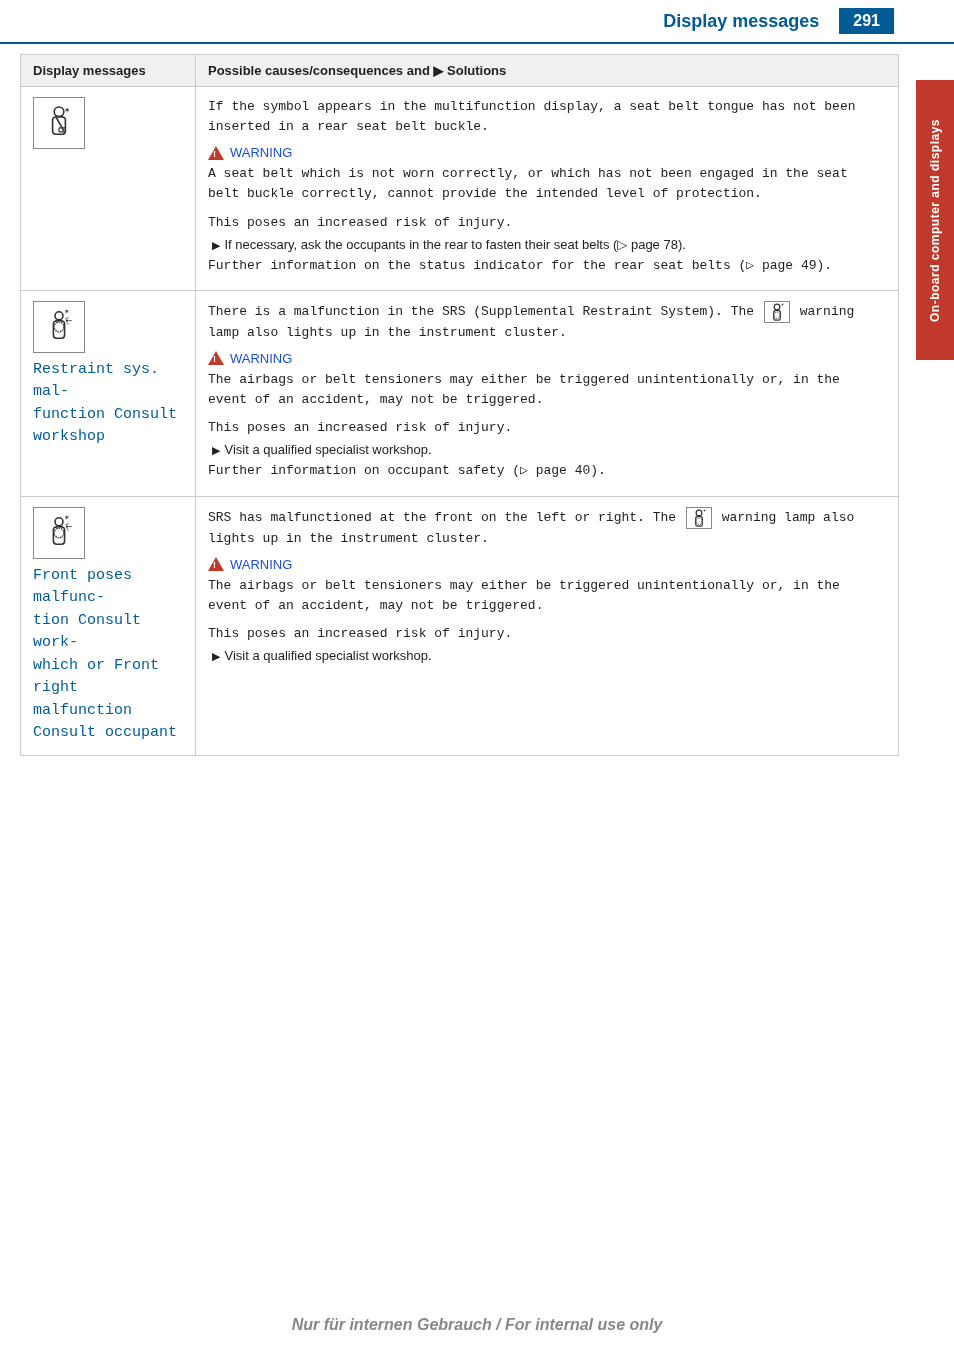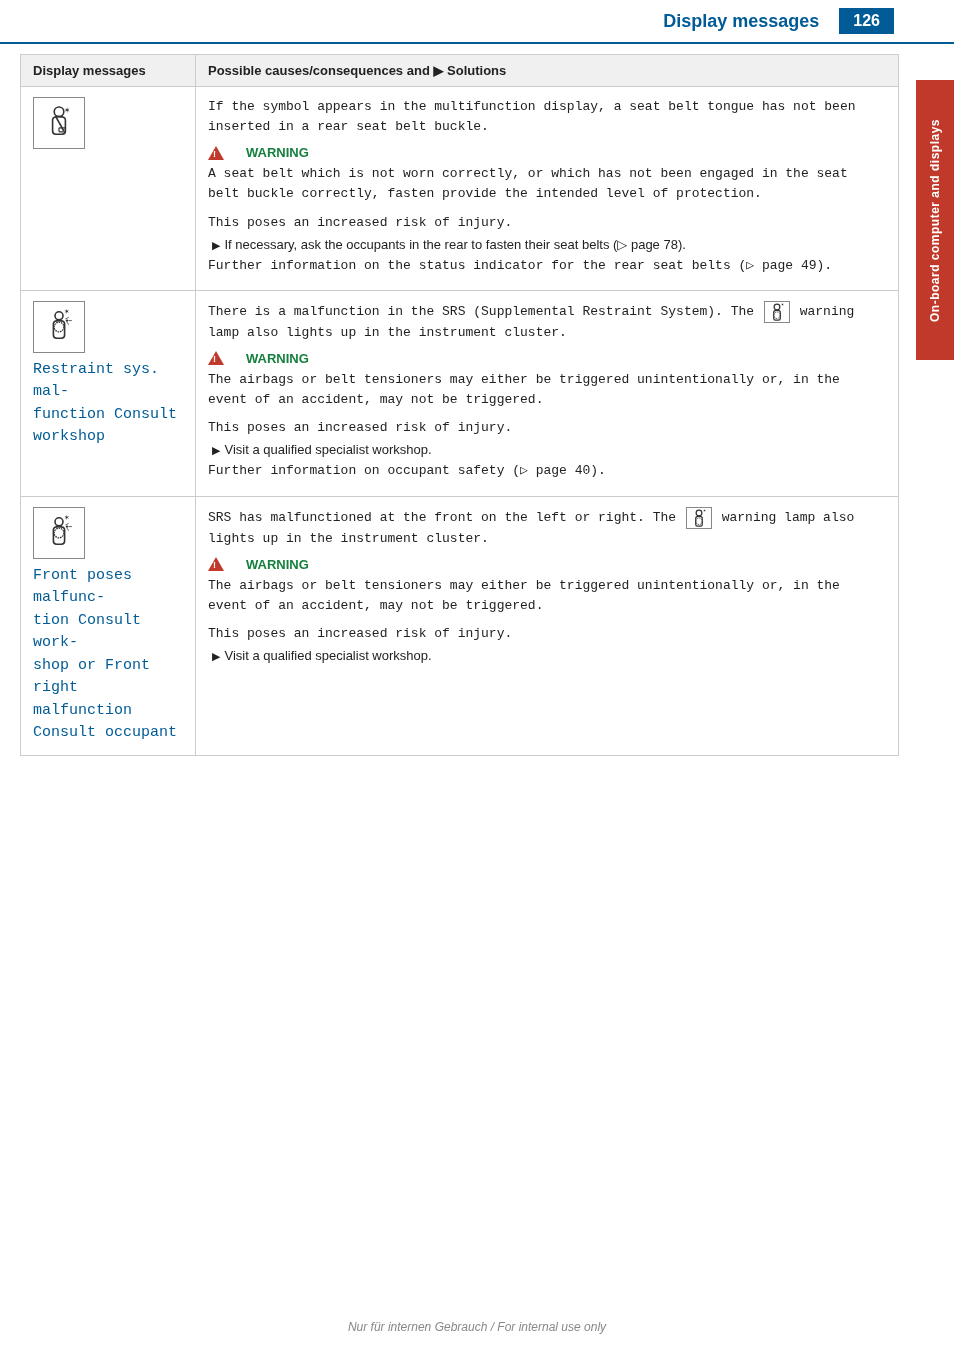--- a/index.html
+++ b/index.html
@@ -115,23 +115,23 @@
       line-height: 1.5;
     }
 
     
     .warning-block {
       margin: 8px 0;
     }
     .warning-title {
       display: flex;
       align-items: center;
-      gap: 22px;
-      font-weight: bold;
-      color: #15803d;
+      gap: 6px;
+      font-weight: normal;
+      color: #1d4ed8;
       font-size: 13px;
       margin-bottom: 4px;
     }
     .warning-triangle {
       width: 0;
       height: 0;
       border-left: 8px solid transparent;
       border-right: 8px solid transparent;
       border-bottom: 14px solid #c0392b;
       position: relative;
@@ -180,36 +180,37 @@
     }
 
     
     .footer {
       position: absolute;
       bottom: 20px;
       left: 0;
       right: 0;
       text-align: center;
       color: #888;
-      font-size: 12px;
+      font-size: 16px;
       font-style: italic;
+      font-weight: bold;
     }
 
     
     .seatbelt-icon-svg {
       width: 32px;
       height: 36px;
     }
   </style>
 </head>
 <body>
 
 <div class="header-bar">
   <span class="header-title">Display messages</span>
-  <span class="page-number">126</span>
+  <span class="page-number">291</span>
 </div>
 
 <div class="right-tab">
   <span>On-board computer and displays</span>
 </div>
 
 <div class="main-content">
   <table class="info-table">
     <thead>
       <tr>
@@ -244,21 +245,21 @@
           </div>
         </td>
         <td class="col-info">
           <p class="info-text">If the symbol appears in the multifunction display, a seat belt tongue has not been inserted in a rear seat belt buckle.</p>
 
           <div class="warning-block">
             <div class="warning-title">
               <span class="warning-triangle"></span>
               <span>WARNING</span>
             </div>
-            <p class="info-text">A seat belt which is not worn correctly, or which has not been engaged in the seat belt buckle correctly, fasten provide the intended level of protection.</p>
+            <p class="info-text">A seat belt which is not worn correctly, or which has not been engaged in the seat belt buckle correctly, cannot provide the intended level of protection.</p>
           </div>
 
           <p class="info-text">This poses an increased risk of injury.</p>
 
           <div class="bullet-item">
             <span class="bullet-arrow">▶</span>
             <span>If necessary, ask the occupants in the rear to fasten their seat belts (▷ page 78).</span>
           </div>
 
           <p class="info-text">Further information on the status indicator for the rear seat belts (▷ page 49).</p>
@@ -337,21 +338,21 @@
                 <text x="26" y="6" font-size="9" fill="#333">✶</text>
                 <circle cx="30" cy="14" r="1.5" fill="#333"></circle>
                 <line x1="28" y1="12" x2="32" y2="10" stroke="#333" stroke-width="1"></line>
                 <line x1="32" y1="14" x2="36" y2="14" stroke="#333" stroke-width="1"></line>
                 <line x1="30" y1="16" x2="32" y2="19" stroke="#333" stroke-width="1"></line>
               </svg>
             </div>
             <div class="icon-label">
               <span>Front poses malfunc-</span><br>
               <span>tion Consult work-</span><br>
-              <span>shop or Front</span><br>
+              <span>which or Front</span><br>
               <span>right malfunction</span><br>
               <span>Consult occupant</span>
             </div>
           </div>
         </td>
         <td class="col-info">
           <p class="info-text">
             <span>SRS has malfunctioned at the front on the left or right. The</span>
             <span class="inline-icon">
               <svg viewBox="0 0 24 22" width="20" height="18">

